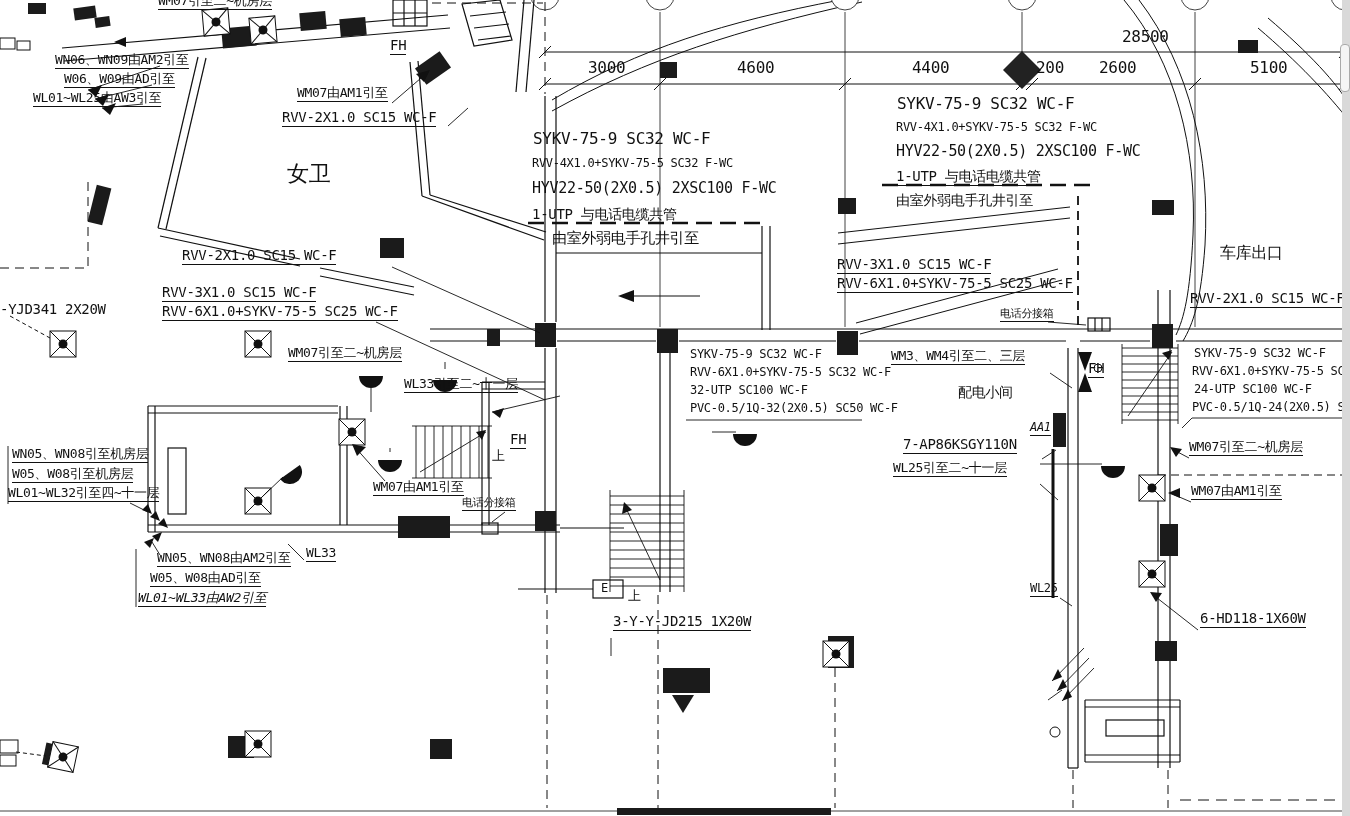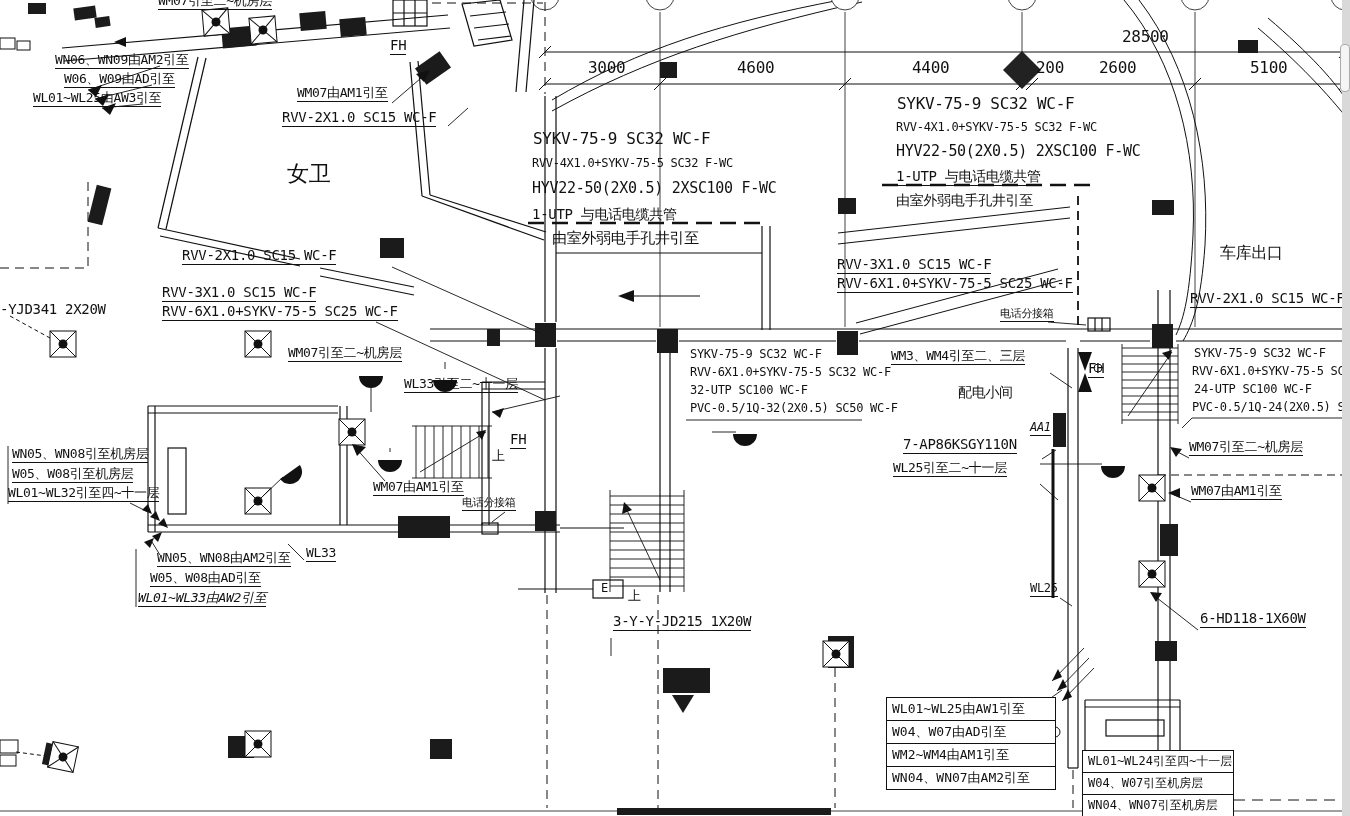--- a/index.html
+++ b/index.html
@@ -418,29 +418,18 @@
 
 <div class="lbl u t13" style="left:1189px;top:440px;">WM07引至二~机房层</div>
 <div class="lbl u t13" style="left:1191px;top:484px;">WM07由AM1引至</div>
 <div class="lbl u t12" style="left:1030px;top:582px;">WL25</div>
 <div class="lbl u t14" style="left:1200px;top:611px;">6-HD118-1X60W</div>
 
 <div class="lbl t12" style="left:601px;top:582px;">E</div>
 <div class="lbl t13" style="left:628px;top:589px;">上</div>
 <div class="lbl u t14" style="left:613px;top:614px;">3-Y-Y-JD215 1X20W</div>
 
-<div class="box t13" style="left:886px;top:697px;width:168px;">
-  <div class="row">WL01~WL25由AW1引至</div>
-  <div class="row">W04、W07由AD引至</div>
-  <div class="row">WM2~WM4由AM1引至</div>
-  <div class="row">WN04、WN07由AM2引至</div>
-</div>
-
-<div class="box t12" style="left:1082px;top:750px;width:150px;">
-  <div class="row">WL01~WL24引至四~十一层</div>
-  <div class="row">W04、W07引至机房层</div>
-  <div class="row">WN04、WN07引至机房层</div>
-</div>
+
 
 <div class="scroll-track"></div>
 <div class="scroll-thumb"></div>
 
 </div>
 
 </body></html>

